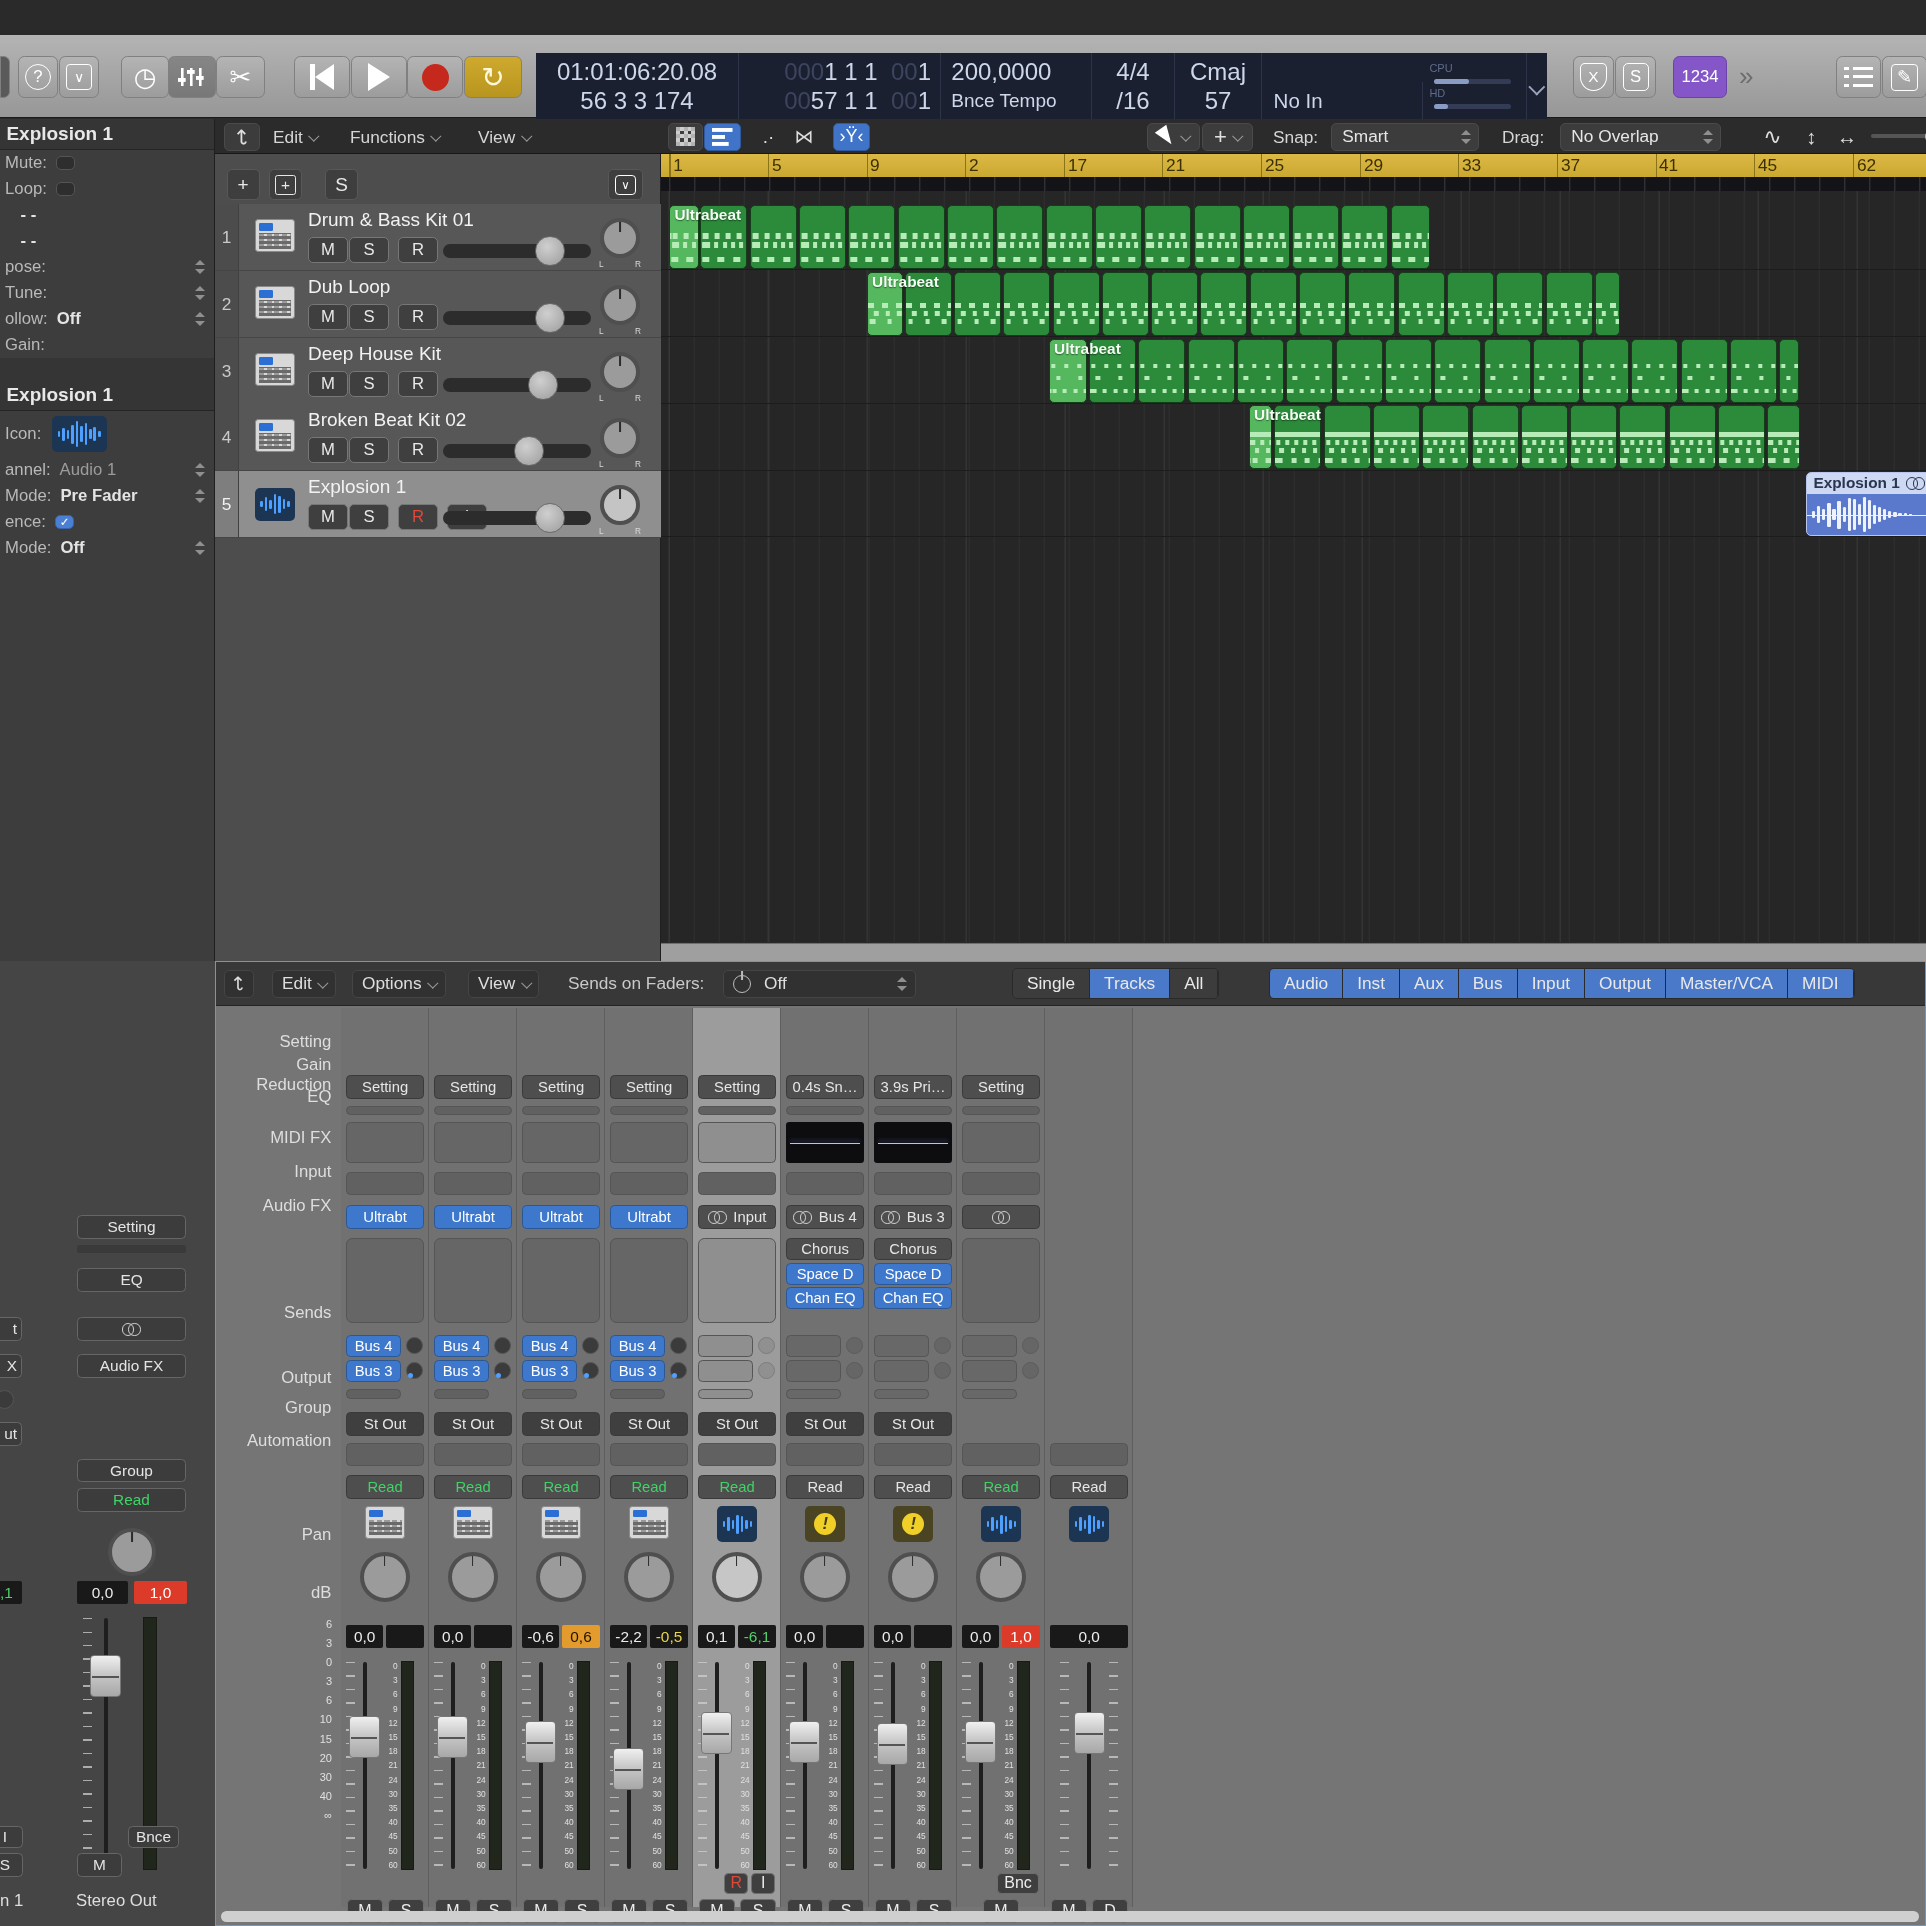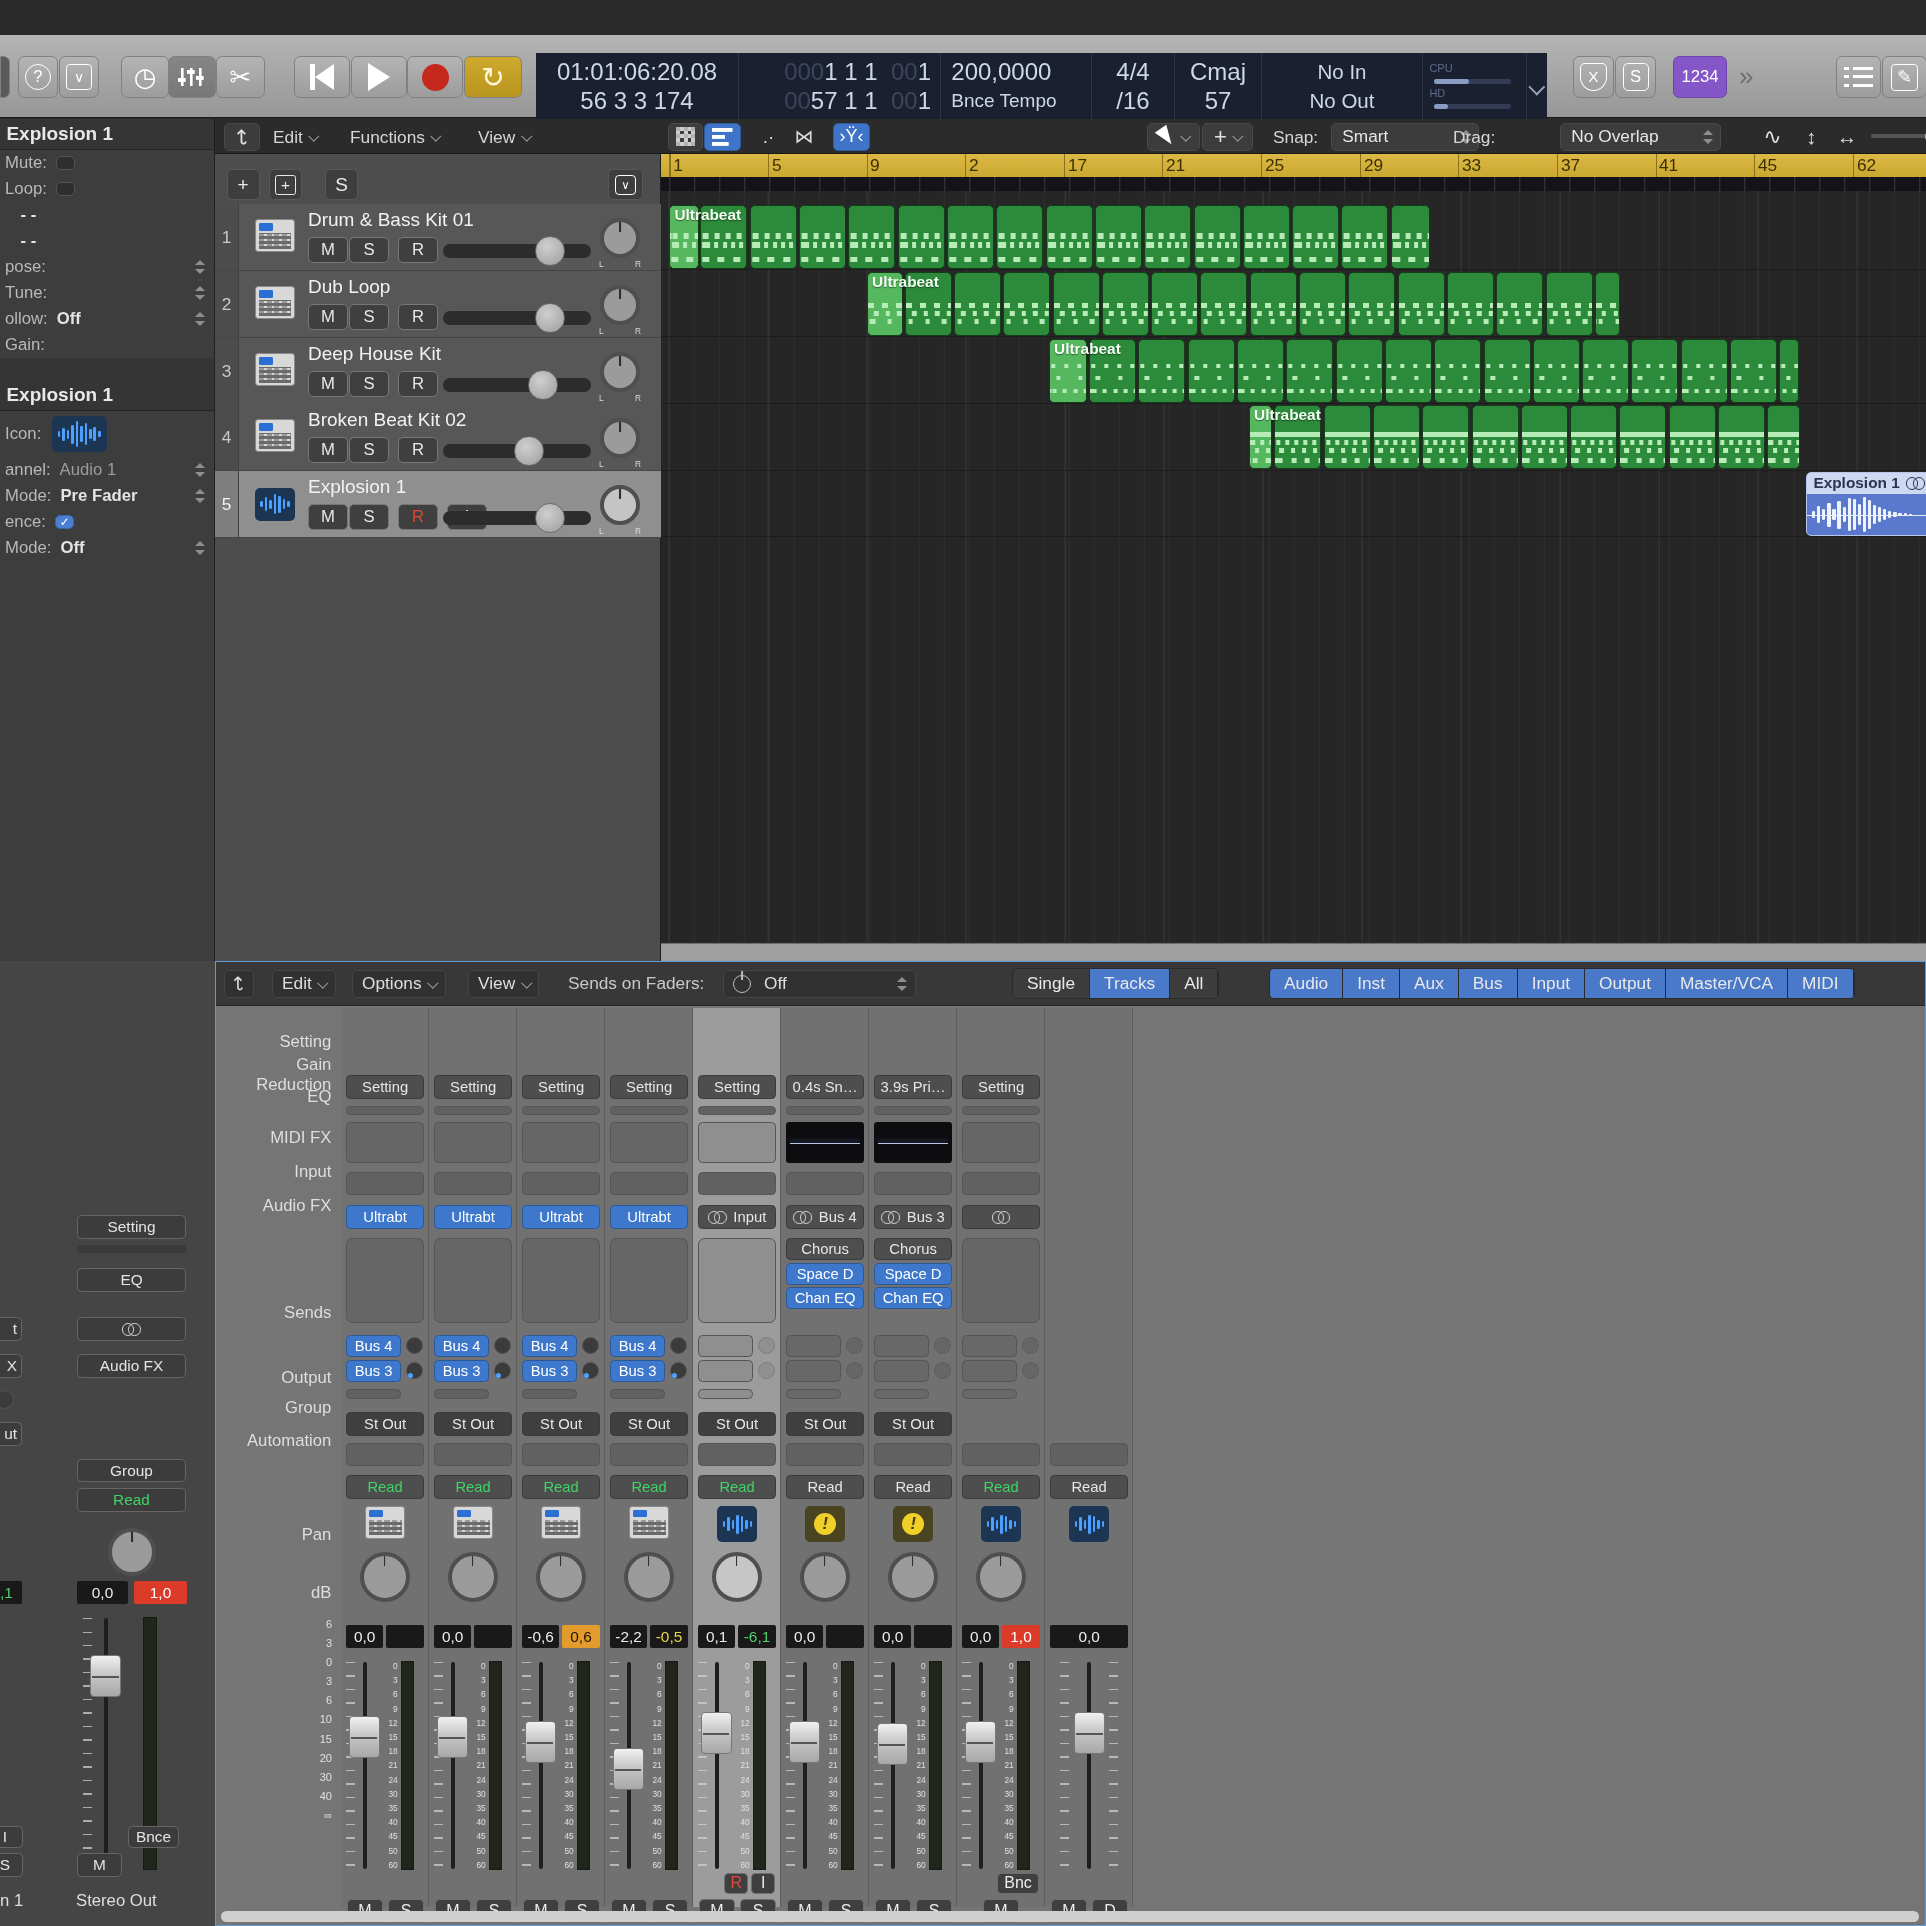--- a/index.html
+++ b/index.html
@@ -249,21 +249,21 @@
         <div class="lcd-line" style="font-size:19px;">Bnce Tempo</div>
       </div>
       <div class="lcd-sec" style="width:83px; text-align:center;">
         <div class="lcd-line">4/4</div>
         <div class="lcd-line">/16</div>
       </div>
       <div class="lcd-sec" style="width:87px; text-align:center;">
         <div class="lcd-line">Cmaj</div>
         <div class="lcd-line">57</div>
       </div>
-      <div class="lcd-sec" style="width:161px; padding:0 11.6px; text-align:center;">
+      <div class="lcd-sec" style="width:161px; padding:0 11.6px; text-align:left;margin-top:29px;">
         <div class="lcd-line" style="font-size:20.5px;">No In</div>
         <div class="lcd-line" style="font-size:20.5px;">No Out</div>
       </div>
       <div class="lcd-sec lcd-meters" style="width:103px; padding:0 6.4px; border-right:none;">
         <div><span>CPU</span><span class="meterbar"><i style="width:45%"></i></span></div>
         <div><span>HD</span><span class="meterbar"><i style="width:18%"></i></span></div>
       </div>
       <div style="display:flex;align-items:center;padding:0 3.9px;border-left:1.3px solid #2e3448;">
           <span class="chev"></span>
         </div>
@@ -406,21 +406,21 @@
         <span style="font-size:22px;">+</span>
         <span class="mchev" style="margin-left:6.4px;"></span>
       </div>
     <div class="tb-item" style="left:1058px;">
         <span>Snap:</span>
       </div>
     <div class="dd" style="position:absolute;left:1116px;top:3.9px;width:148px;">
         <span>Smart</span>
         <span class="stepper"></span>
       </div>
-    <div class="tb-item" style="left:1238px;">
+    <div class="tb-item" style="left:1287px;">
         <span>Drag:</span>
       </div>
     <div class="dd" style="position:absolute;left:1345px;top:3.9px;width:161px;">
         <span>No Overlap</span>
         <span class="stepper"></span>
       </div>
     <div class="tb-btn" style="left:1538px;width:39px;background:transparent;border:none;">
         <span style="font-size:22px;color:#ddd;">∿</span>
       </div>
     <div class="tb-btn" style="left:1578px;width:36px;background:transparent;border:none;">

